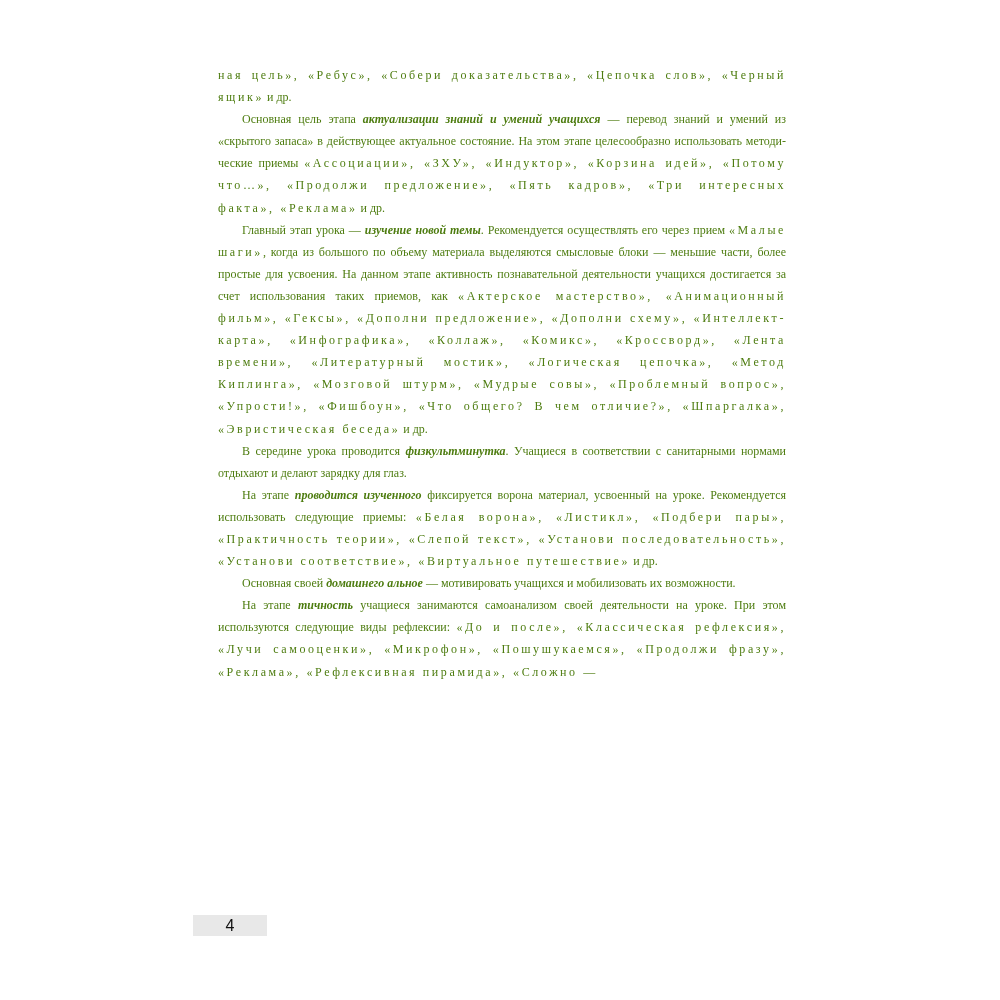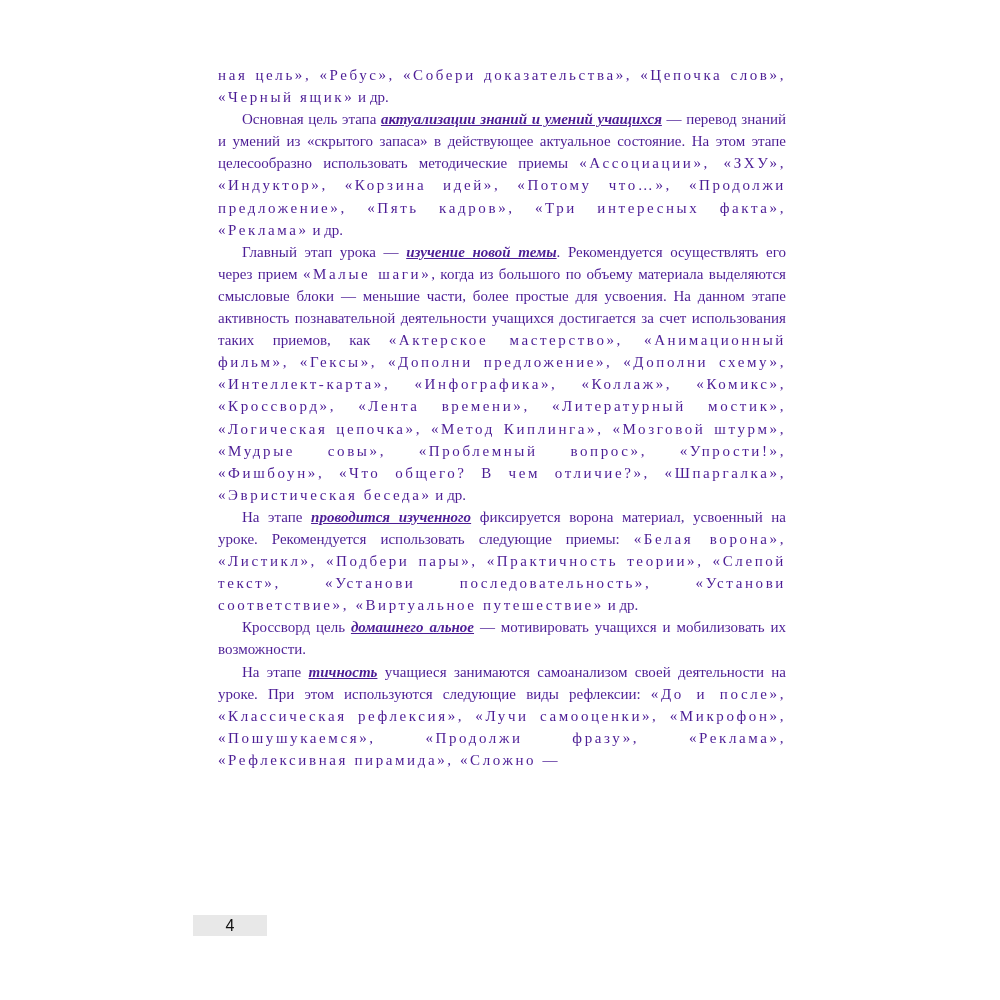--- a/index.html
+++ b/index.html
@@ -3,29 +3,29 @@
 <meta charset="utf-8">
 <style>
   html, body { margin: 0; padding: 0; background: #ffffff; }
   body { width: 1000px; height: 1000px; position: relative; overflow: hidden; }
   .page {
     position: absolute;
     left: 218px;
     top: 64px;
     width: 568px;
     font-family: "Liberation Serif", "DejaVu Serif", serif;
-    font-size: 15px;
+    font-size: 12px;
     line-height: 22.1px;
-    color: #4c1d95;
+    color: #4d7c0f;
     text-align: justify;
     hyphens: manual;
   }
   .para { margin: 0; text-indent: 24px; }
   .para.first { text-indent: 0; }
-  .term { font-weight: bold; font-style: italic; text-decoration: underline; }
+  .term { font-weight: bold; font-style: italic; }
   .sp { letter-spacing: 2.6px; }
   .page-number-box {
     position: absolute;
     left: 193px;
     top: 915px;
     width: 74px;
     height: 21px;
     background: #e8e8e8;
     font-family: "Liberation Sans", "DejaVu Sans", sans-serif;
     font-size: 16px;
@@ -41,23 +41,26 @@
   <p class="para first">
     <span class="sp">ная цель», «Ребус», «Собери доказательства», «Цепочка слов», «Черный ящик»</span><span> и др.</span>
   </p>
   <p class="para">
     <span>Основная цель этапа </span><span class="term">актуализации знаний и умений учащихся</span><span> — перевод знаний и умений из «скрытого запаса» в действующее акту­альное состояние. На этом этапе целесообразно использовать методи­ческие приемы </span><span class="sp">«Ассоциации», «ЗХУ», «Индуктор», «Корзина идей», «Потому что…», «Продолжи предложение», «Пять кадров», «Три интересных факта», «Реклама»</span><span> и др.</span>
   </p>
   <p class="para">
     <span>Главный этап урока — </span><span class="term">изучение новой темы</span><span>. Рекомендуется осу­ществлять его через прием </span><span class="sp">«Малые шаги»</span><span>, когда из большого по объ­ему материала выделяются смысловые блоки — меньшие части, более простые для усвоения. На данном этапе активность познавательной деятельности учащихся достигается за счет использования таких прие­мов, как </span><span class="sp">«Актерское мастерство», «Анимационный фильм», «Гексы», «Дополни предложение», «Дополни схему», «Ин­теллект-карта», «Инфографика», «Коллаж», «Комикс», «Кроссворд», «Лента времени», «Литературный мо­стик», «Логическая цепочка», «Метод Киплинга», «Моз­говой штурм», «Мудрые совы», «Проблемный вопрос», «Упрости!», «Фишбоун», «Что общего? В чем отличие?», «Шпаргалка», «Эвристическая беседа»</span><span> и др.</span>
   </p>
   <p class="para">
+    <span>В середине урока проводится </span><span class="term">физкультминутка</span><span>. Учащиеся в соот­ветствии с санитарными нормами отдыхают и делают зарядку для глаз.</span>
+  </p>
+  <p class="para">
     <span>На этапе </span><span class="term">проводится изученного</span><span> фиксируется ворона материал, усвоенный на уроке. Рекомендуется использовать следующие прие­мы: </span><span class="sp">«Белая ворона», «Листикл», «Подбери пары», «Прак­тичность теории», «Слепой текст», «Установи последо­вательность», «Установи соответствие», «Виртуальное путешествие»</span><span> и др.</span>
   </p>
   <p class="para">
-    <span>Кроссворд цель </span><span class="term">домашнего альное</span><span> — мотивировать учащихся и мо­билизовать их возможности.</span>
+    <span>Основная своей </span><span class="term">домашнего альное</span><span> — мотивировать учащихся и мо­билизовать их возможности.</span>
   </p>
   <p class="para">
     <span>На этапе </span><span class="term">тичность</span><span> учащиеся занимаются самоанализом своей де­ятельности на уроке. При этом используются следующие виды реф­лексии: </span><span class="sp">«До и после», «Классическая рефлексия», «Лучи самооценки», «Микрофон», «Пошушукаемся», «Продолжи фразу», «Реклама», «Рефлексивная пирамида», «Сложно —</span>
   </p>
 </div>
 
 <div class="page-number-box">4</div>
 
 </body></html>

